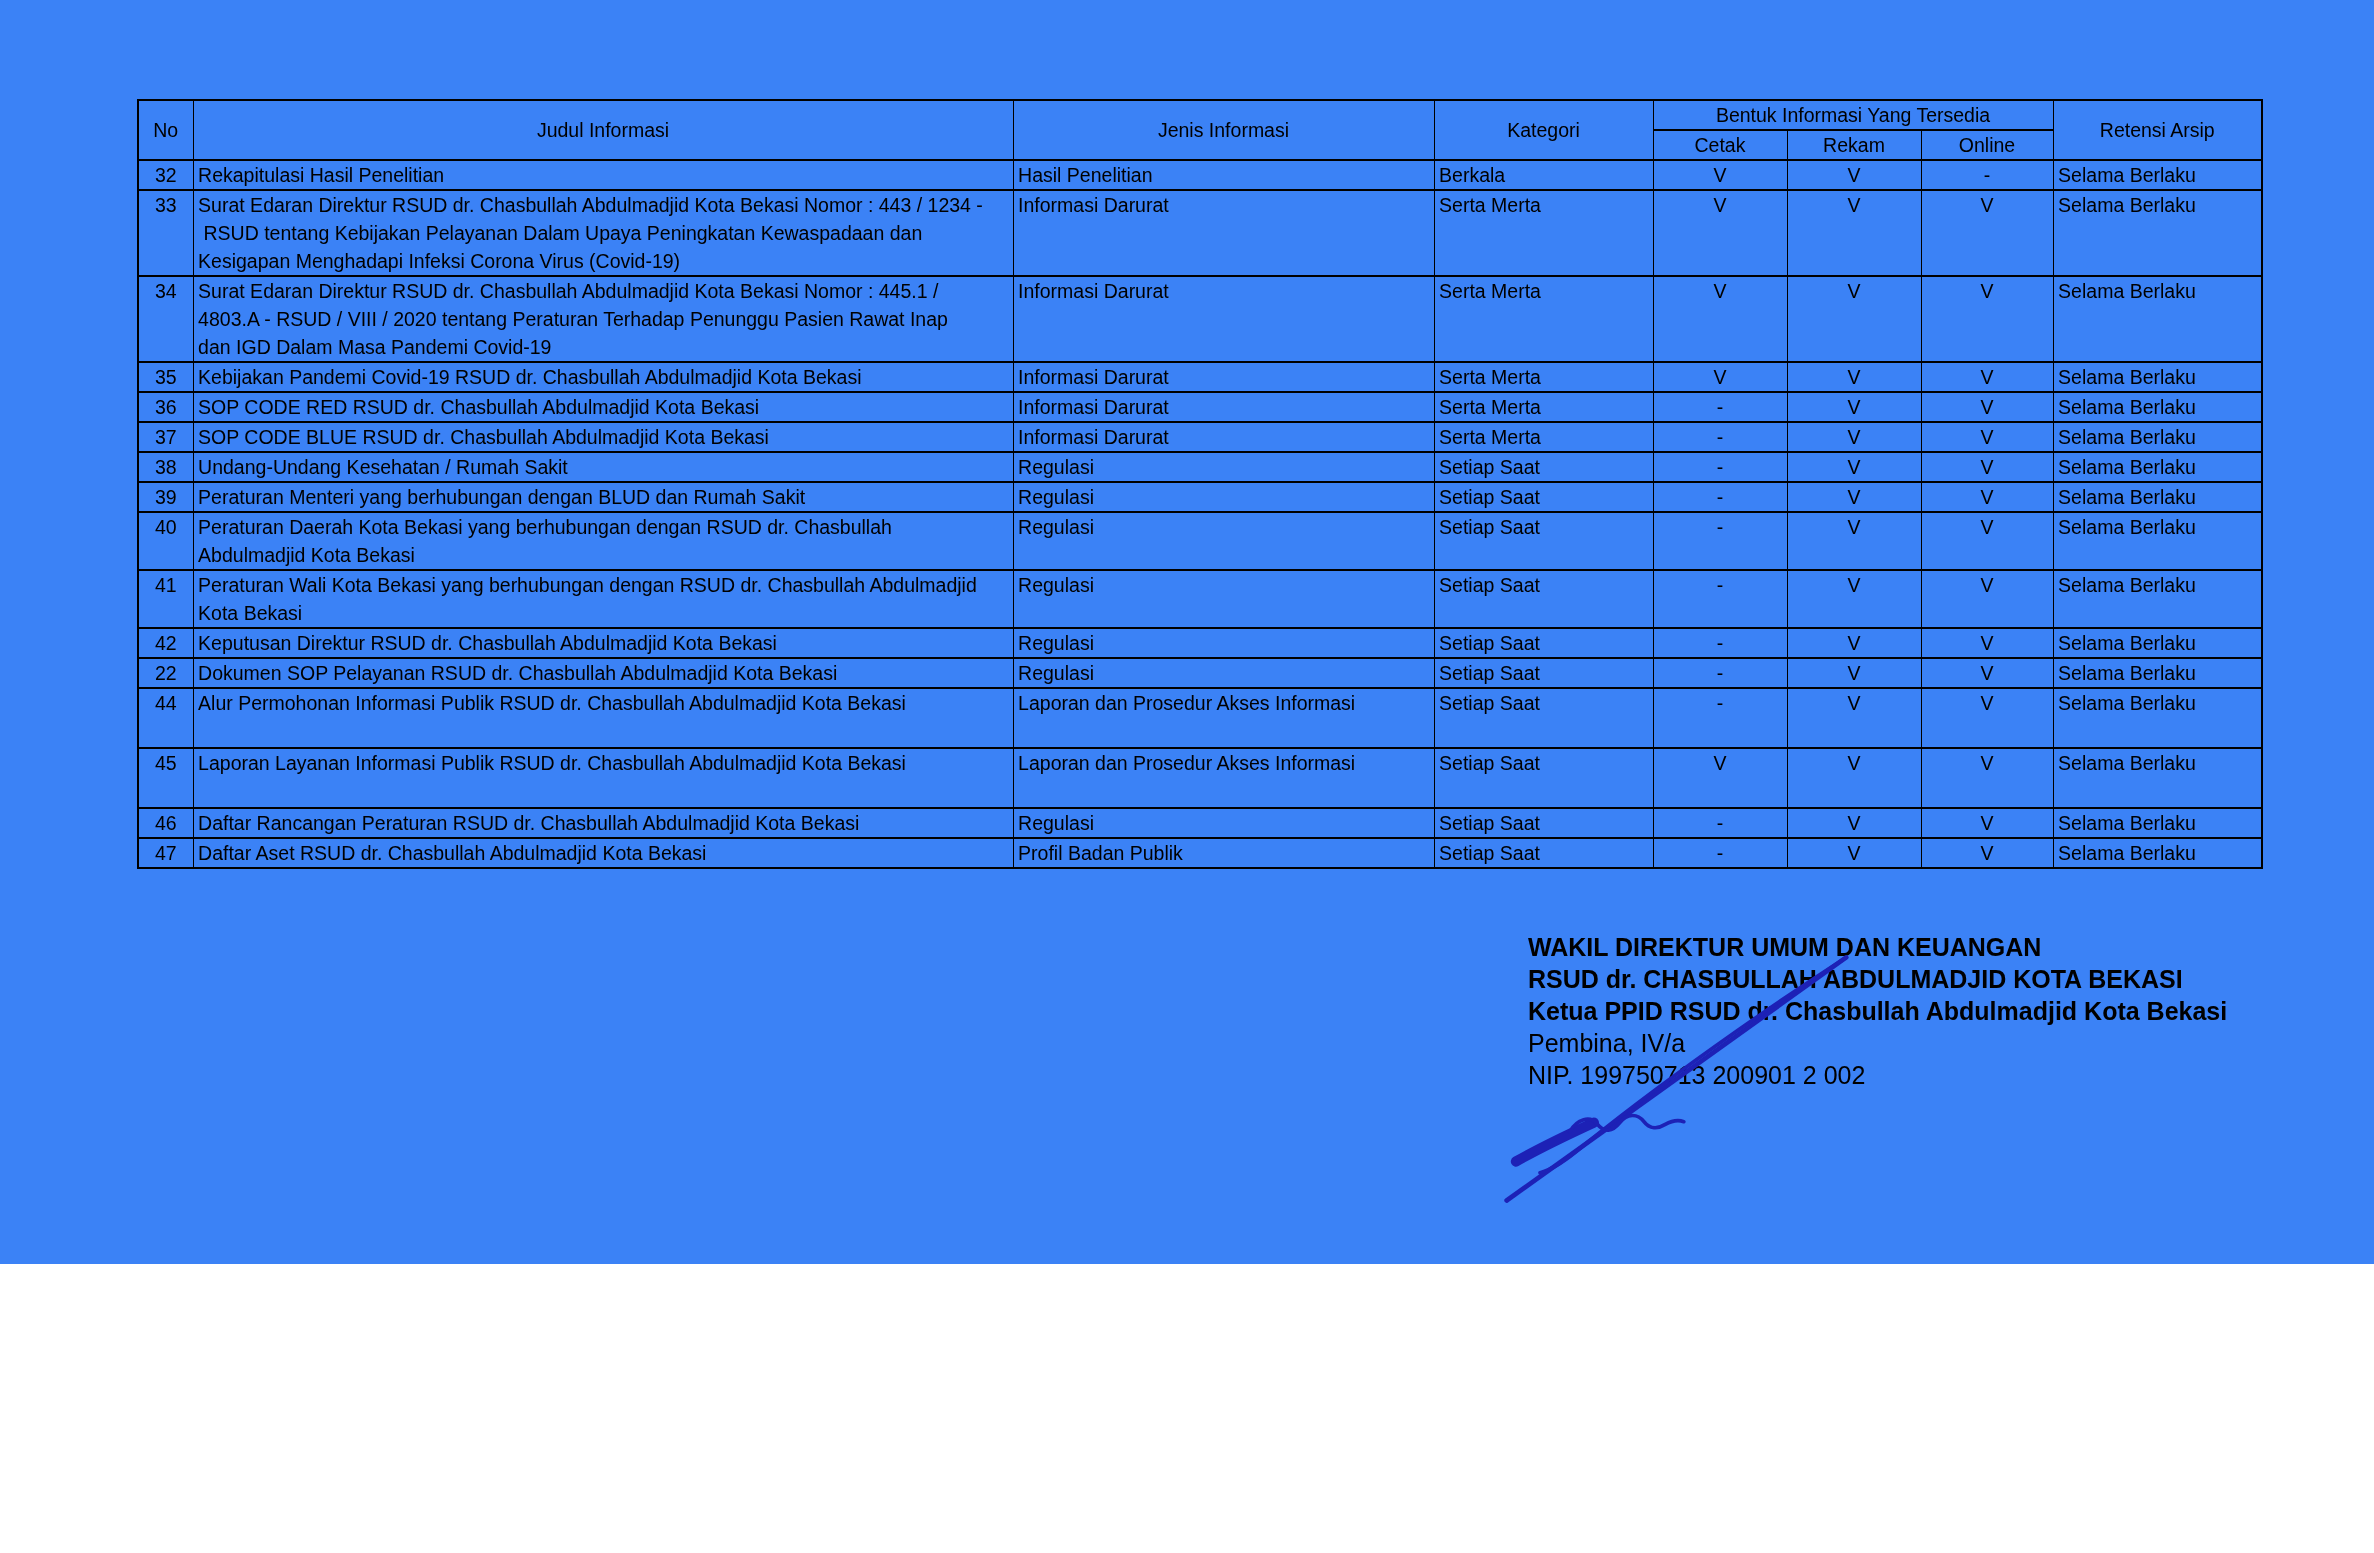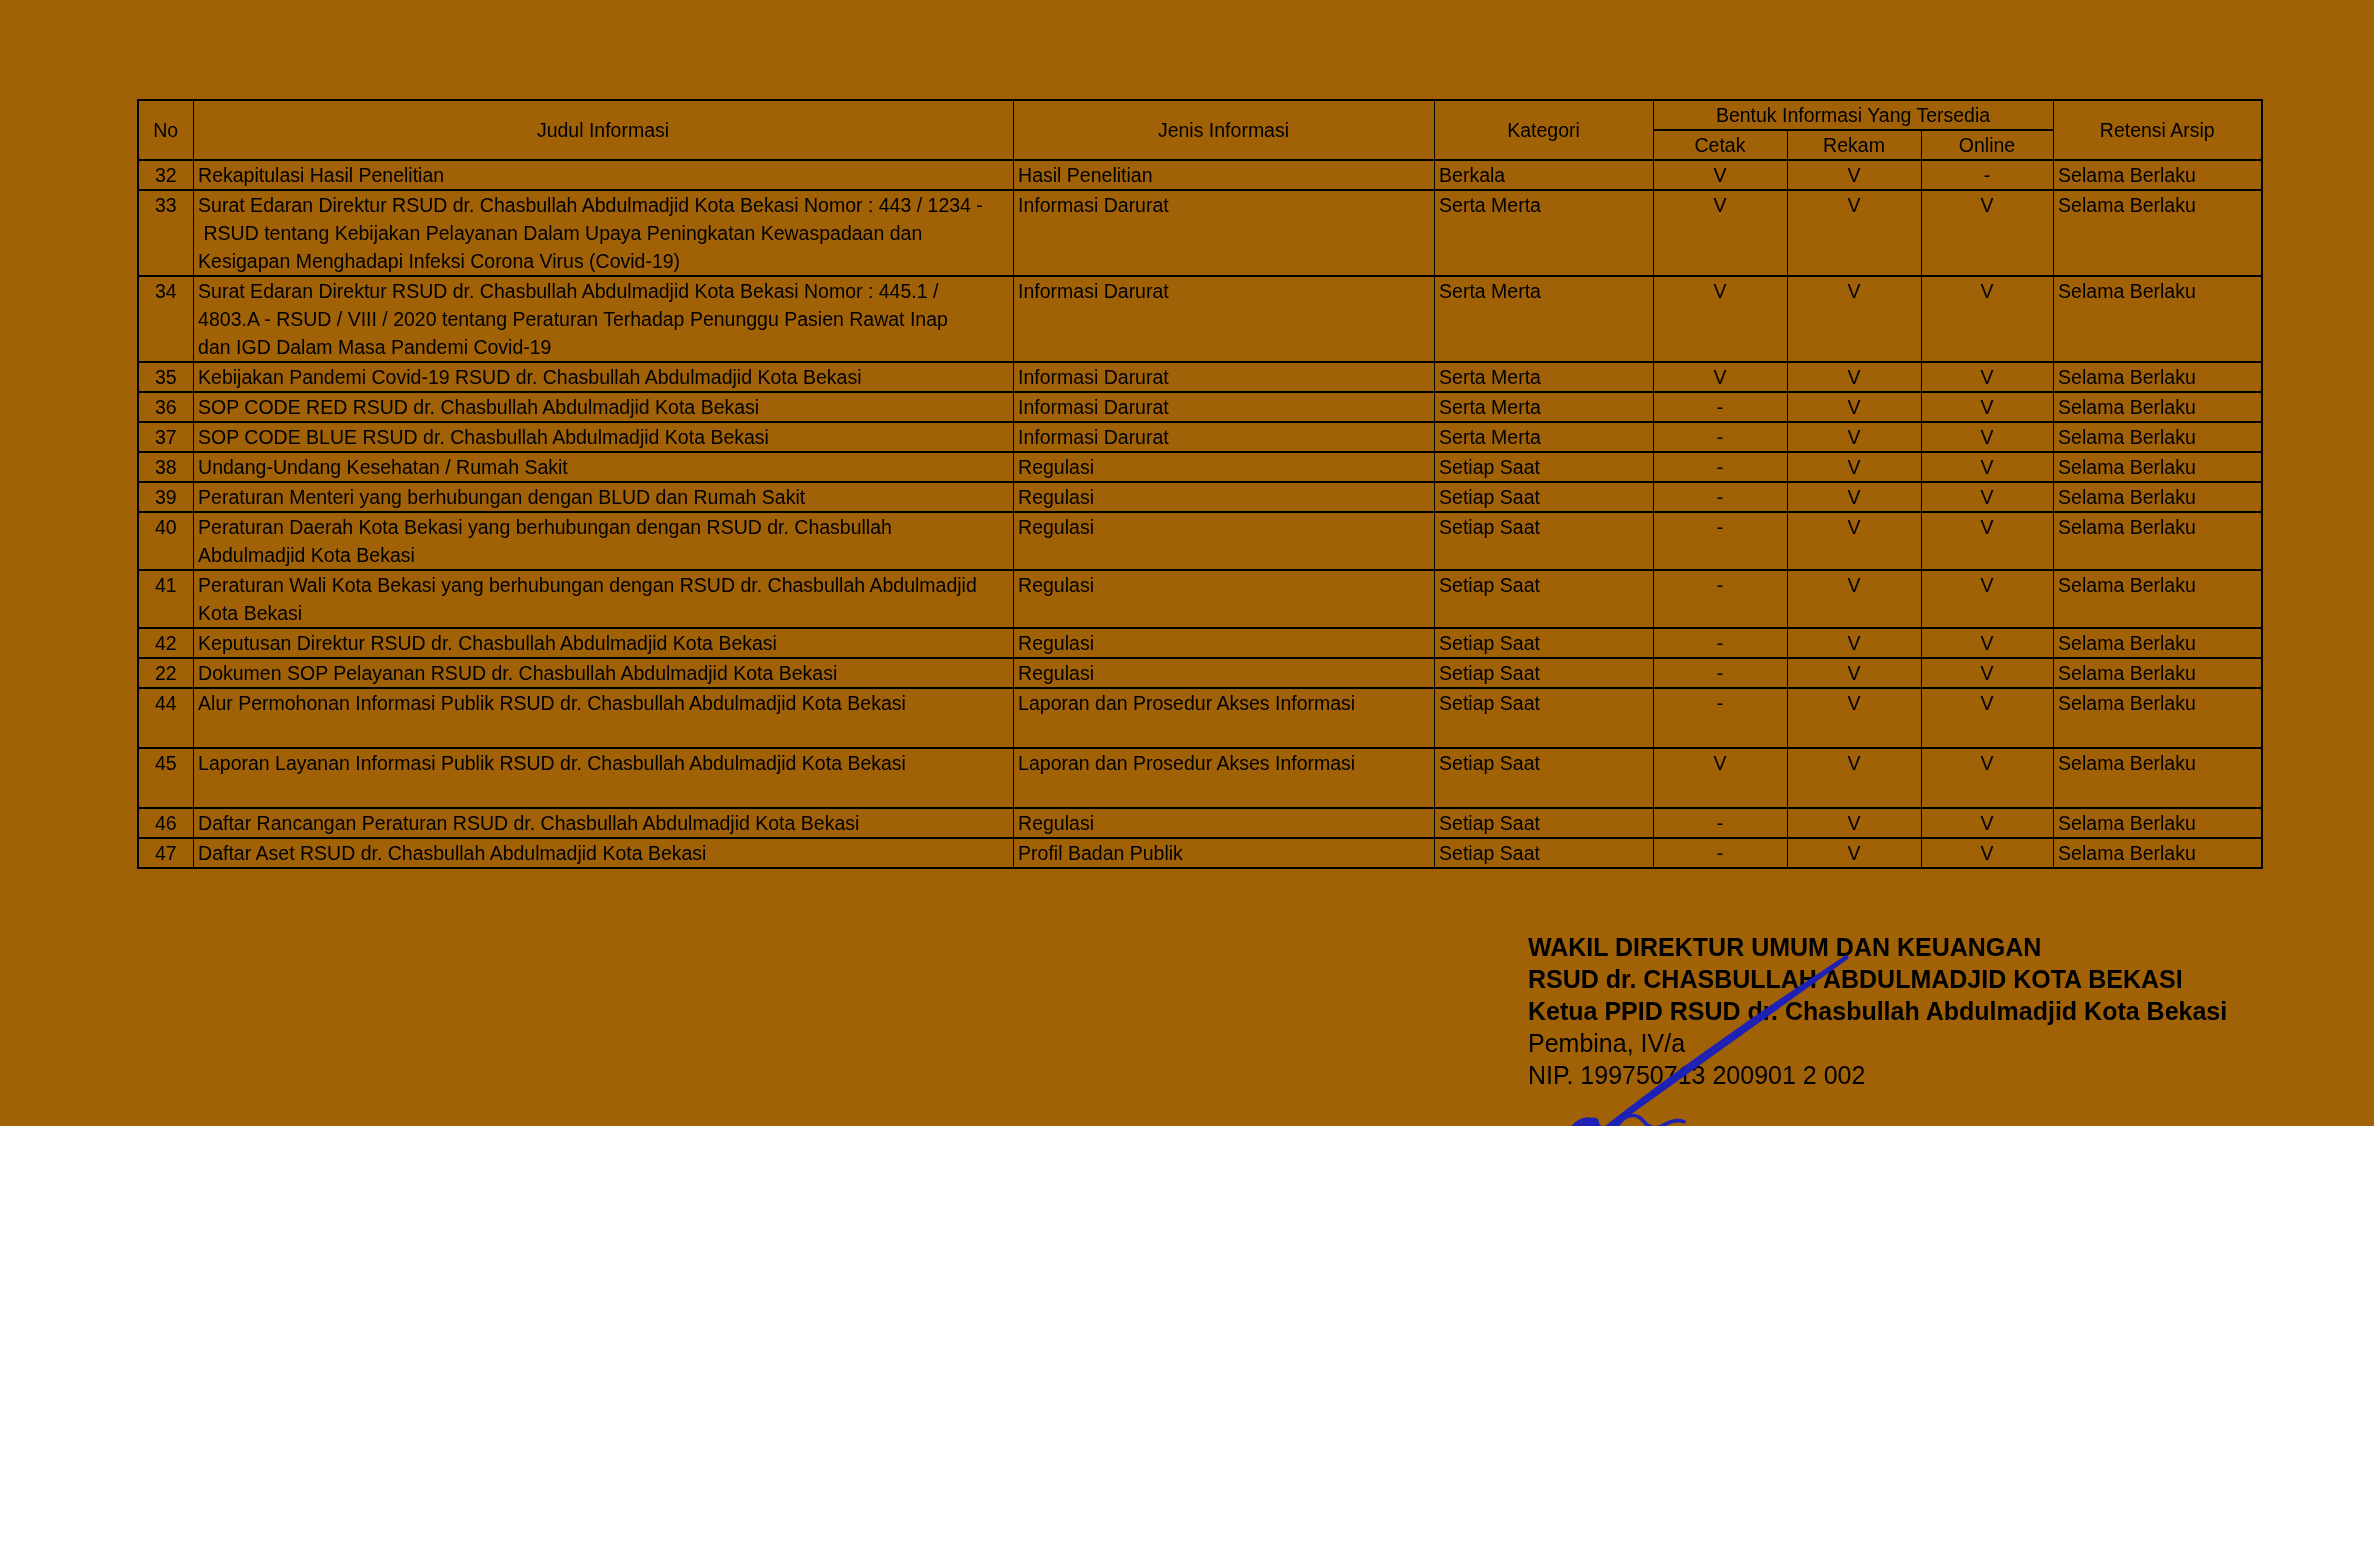--- a/index.html
+++ b/index.html
@@ -3,22 +3,22 @@
 <meta charset="utf-8">
 <style>
   html, body { margin: 0; padding: 0; background: #ffffff; }
   body {
     width: 2375px; height: 1554px;
     font-family: "Liberation Sans", sans-serif;
     color: #000;
   }
   .page {
     position: relative;
-    width: 2375px; height: 1126px;
-    background: #a16207;
+    width: 2375px; height: 1264px;
+    background: #3b82f6;
     overflow: hidden;
   }
 
   
   table.info-table {
     position: absolute;
     left: 137px; top: 99px;
     width: 2123px;
     border-collapse: collapse;
     table-layout: fixed;

